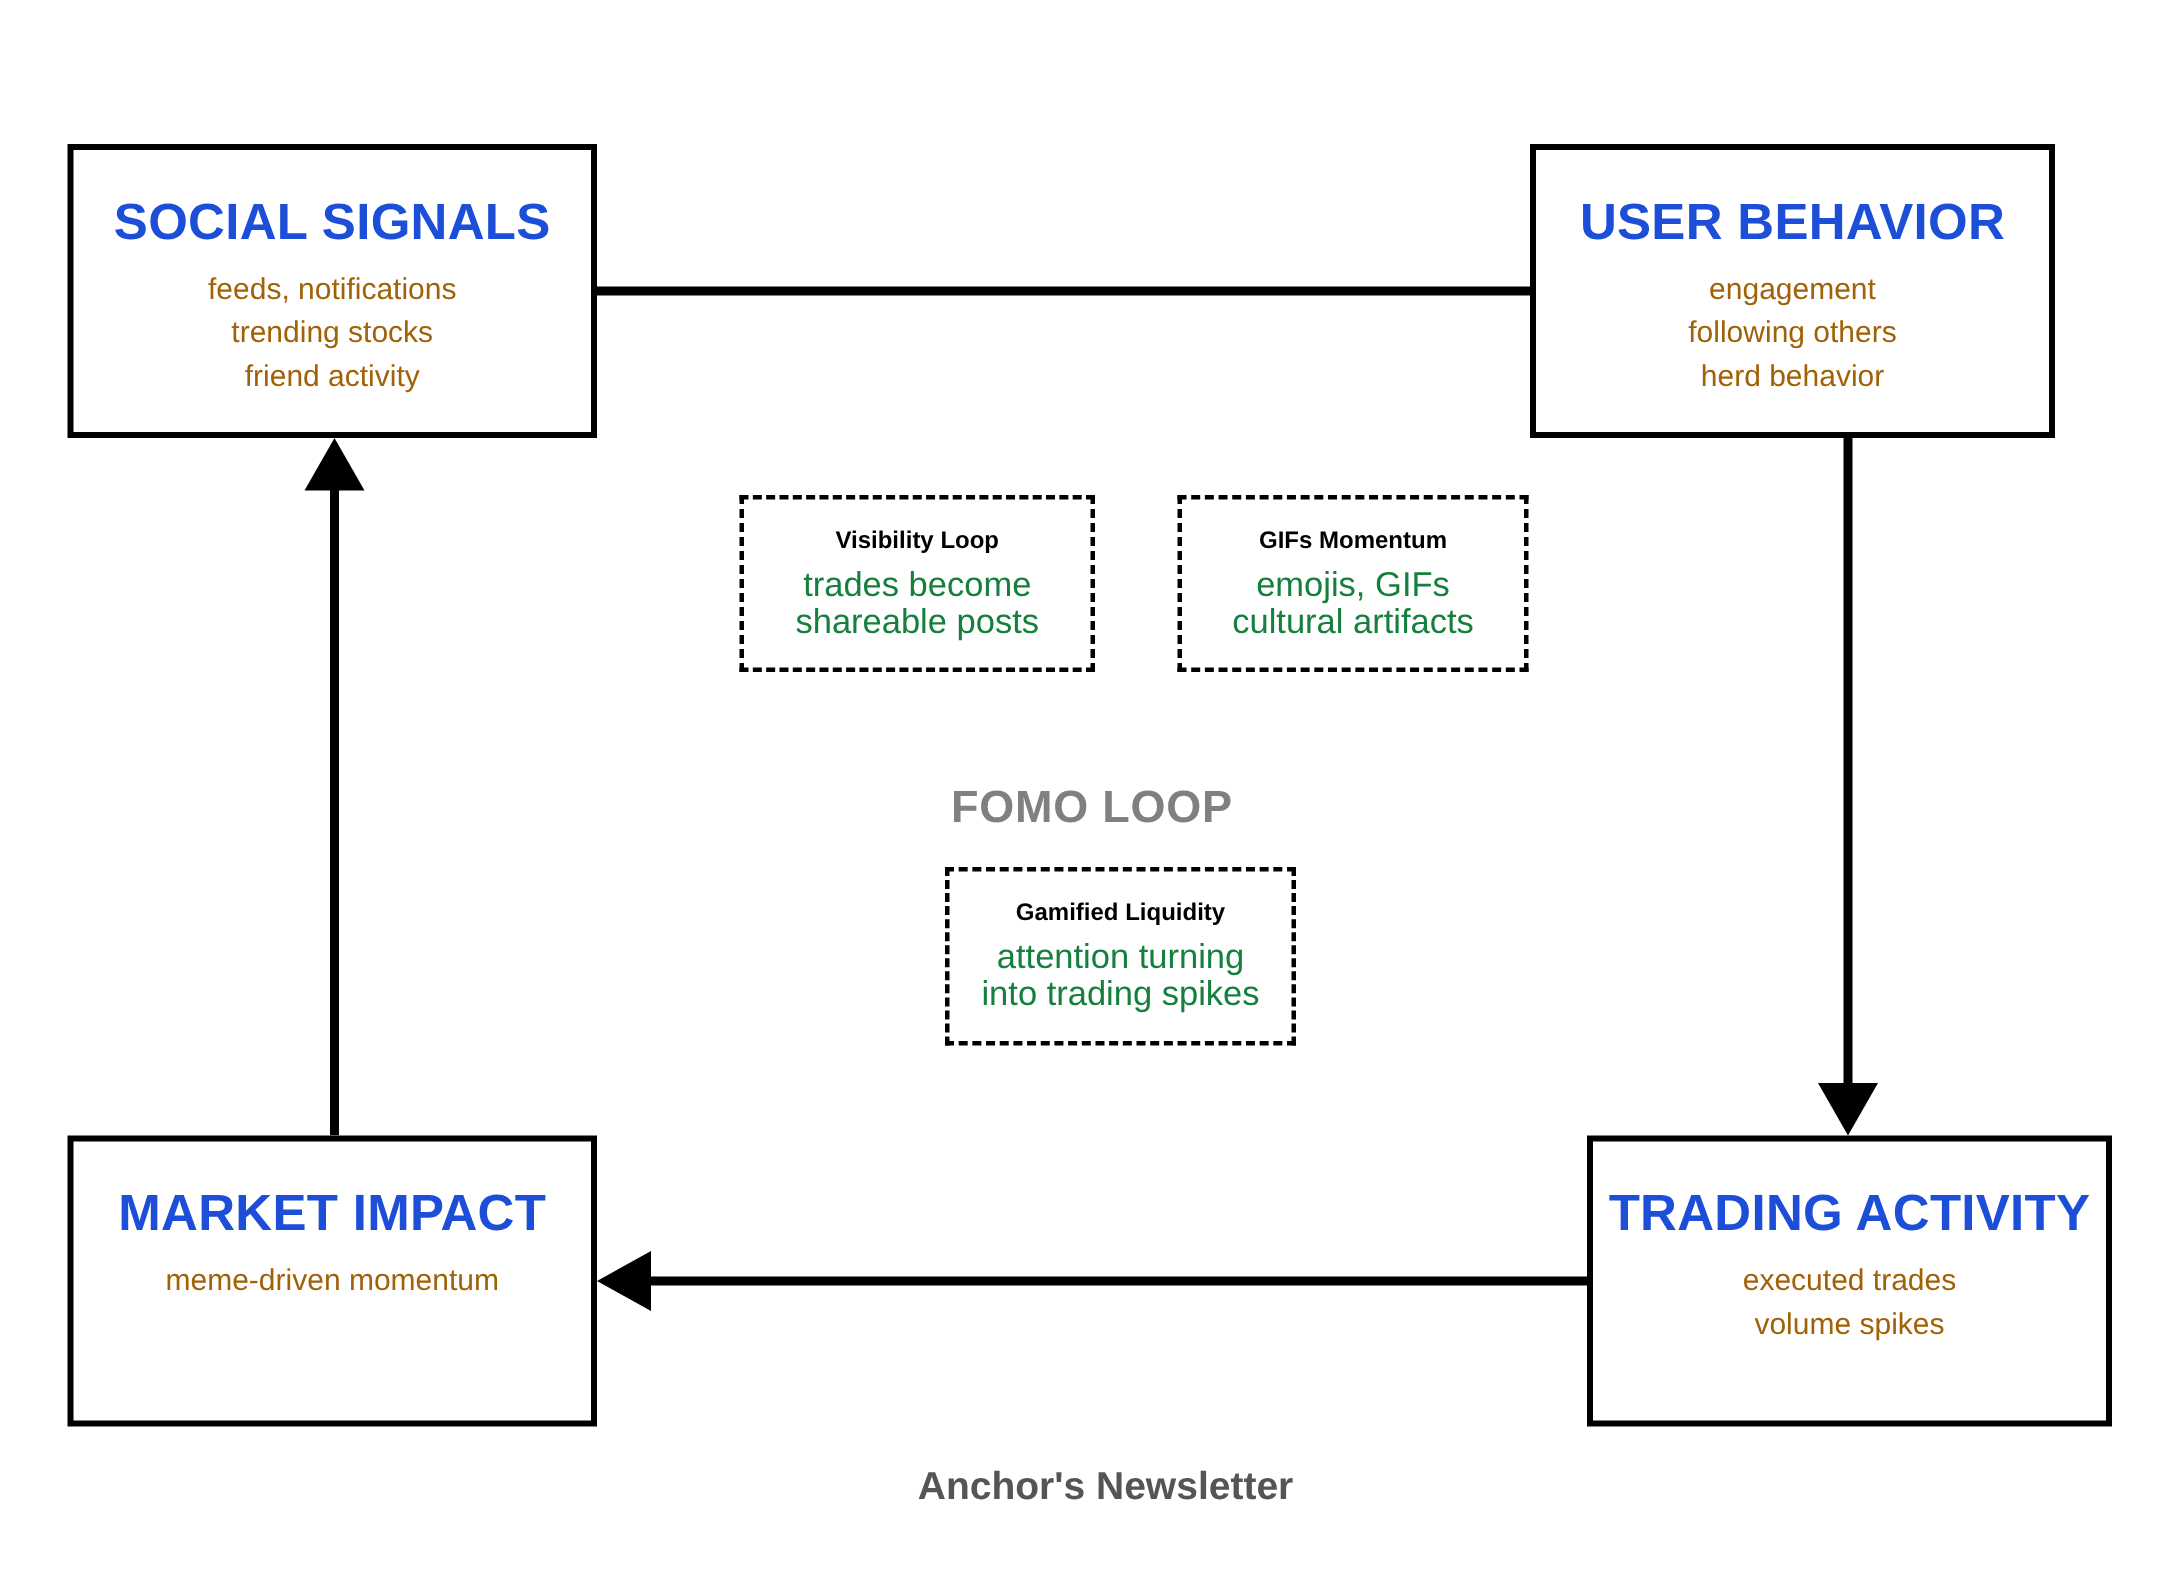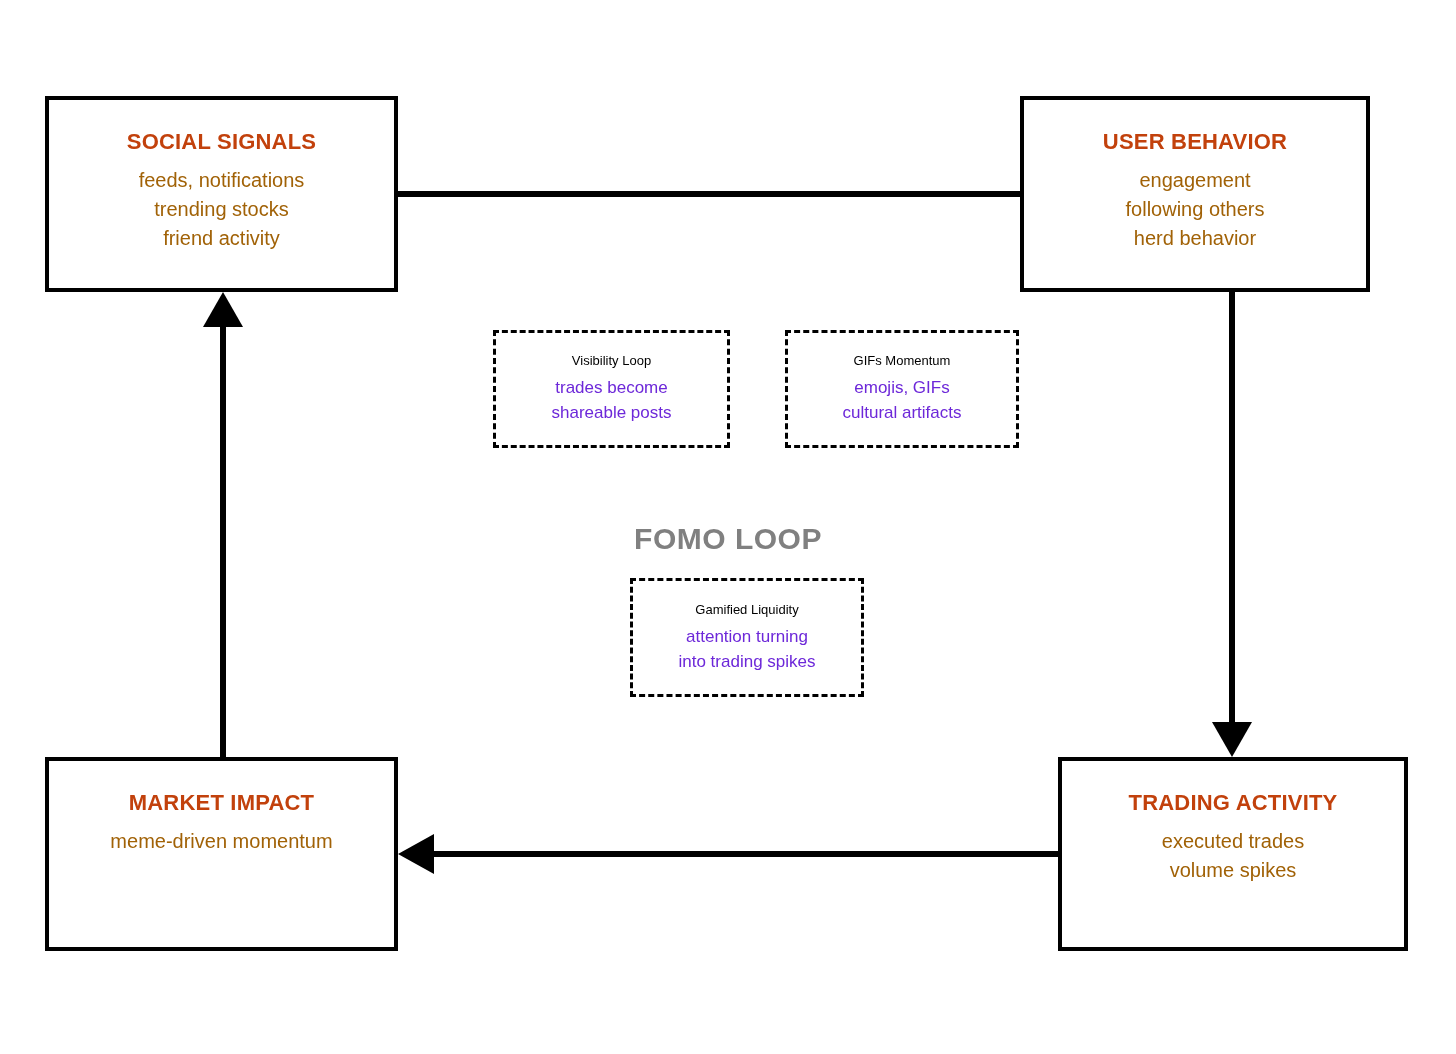--- a/index.html
+++ b/index.html
@@ -26,26 +26,26 @@
     position: absolute;
     border: 4px solid #000000;
     background: #ffffff;
     box-sizing: border-box;
     display: flex;
     flex-direction: column;
     align-items: center;
     padding-top: 30px;
   }
   .node-title {
-    font-size: 22px;
+    font-size: 34px;
     font-weight: bold;
     letter-spacing: 0.2px;
     line-height: 1.1;
     text-align: center;
-    color: #c2410c;
+    color: #1d4ed8;
     margin: 0 0 12px 0;
   }
   .node-lines {
     font-size: 20px;
     line-height: 29px;
     text-align: center;
     color: #a16207;
   }
   .node-lines div { white-space: nowrap; }
 
@@ -59,31 +59,31 @@
     position: absolute;
     border: 3px dashed #000000;
     background: #ffffff;
     box-sizing: border-box;
     display: flex;
     flex-direction: column;
     align-items: center;
     justify-content: center;
   }
   .dashed-title {
-    font-size: 13px;
-    font-weight: normal;
+    font-size: 16px;
+    font-weight: bold;
     color: #000000;
     margin-bottom: 7px;
     white-space: nowrap;
   }
   .dashed-lines {
-    font-size: 17px;
+    font-size: 23px;
     line-height: 25px;
     text-align: center;
-    color: #6d28d9;
+    color: #15803d;
   }
   .dashed-lines div { white-space: nowrap; }
 
   #dbox-visibility { left: 493px; top: 330px; width: 237px; height: 118px; }
   #dbox-meme       { left: 785px; top: 330px; width: 234px; height: 118px; }
   #dbox-gamified   { left: 630px; top: 578px; width: 234px; height: 119px; }
 
   
   #fomo-label {
     position: absolute;
@@ -203,14 +203,17 @@
   </div>
 
   <div class="dashed-box" id="dbox-gamified">
     <div class="dashed-title">Gamified Liquidity</div>
     <div class="dashed-lines">
       <div>attention turning</div>
       <div>into trading spikes</div>
     </div>
   </div>
 
+  <div id="footer-label">
+    <span>Anchor's Newsletter</span>
+  </div>
 
 </div>
 
 </body></html>

